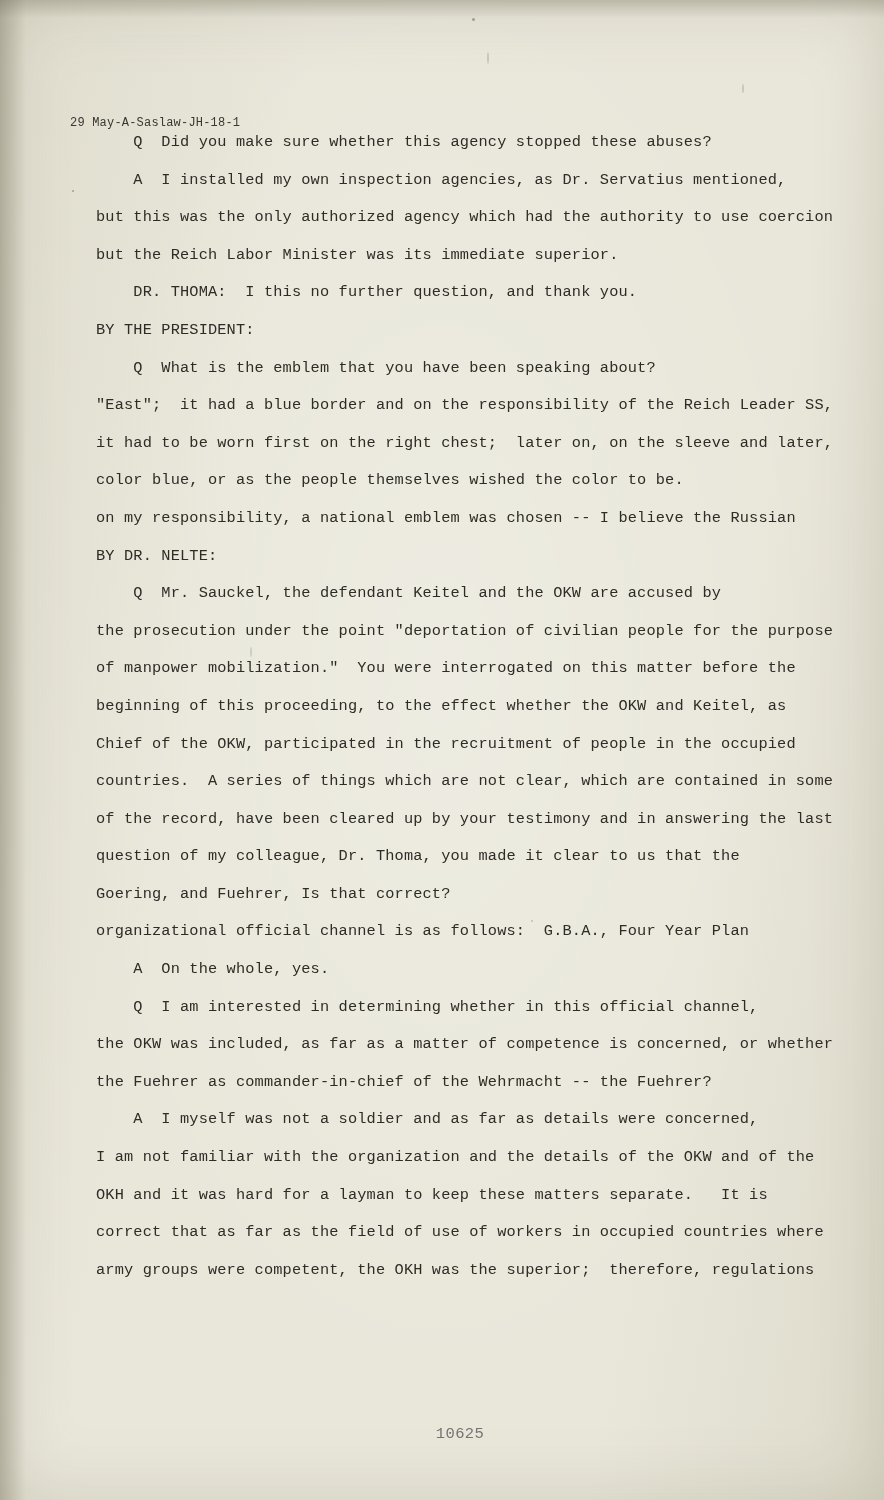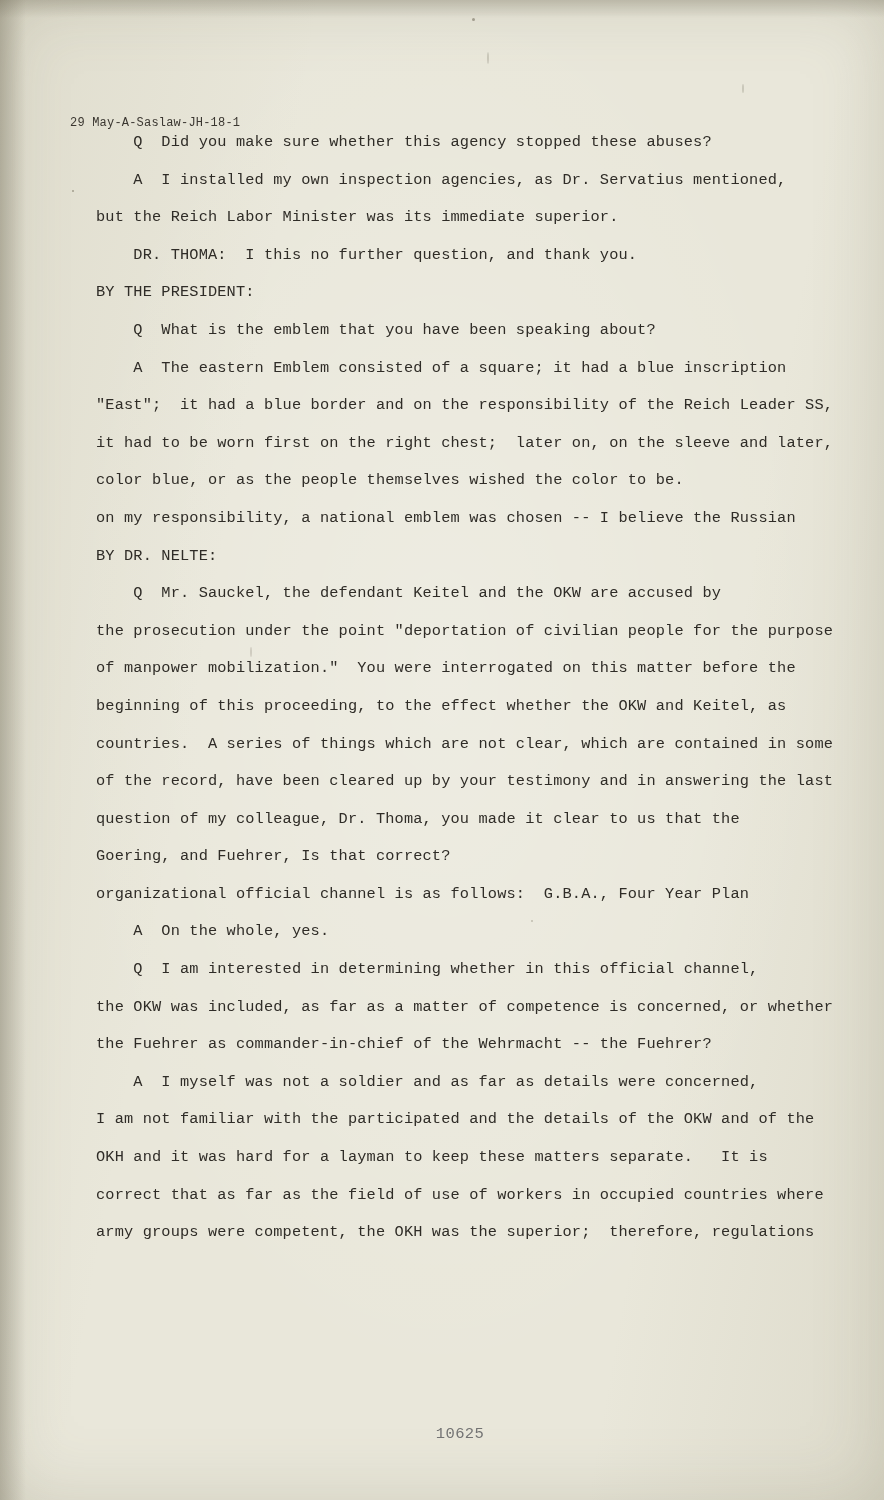--- a/index.html
+++ b/index.html
@@ -112,45 +112,46 @@
   <div class="speck" style="top:84px;left:742px;width:2px;height:9px;opacity:0.25;"></div>
   <div class="speck" style="top:190px;left:72px;width:2px;height:2px;"></div>
   <div class="speck" style="top:647px;left:250px;width:2px;height:10px;opacity:0.22;"></div>
   <div class="speck" style="top:920px;left:531px;width:2px;height:2px;opacity:0.35;"></div>
 
   <div class="header-line">29 May-A-Saslaw-JH-18-1</div>
 
   <div class="body-text">
     <div class="ln">    Q  Did you make sure whether this agency stopped these abuses?</div>
     <div class="ln">    A  I installed my own inspection agencies, as Dr. Servatius mentioned,</div>
+    <div class="ln">but this was the only authorized agency which had the authority to use coercion</div>
     <div class="ln">but the Reich Labor Minister was its immediate superior.</div>
     <div class="ln">    DR. THOMA:  I this no further question, and thank you.</div>
     <div class="ln">BY THE PRESIDENT:</div>
     <div class="ln">    Q  What is the emblem that you have been speaking about?</div>
-    <div class="ln">    A  The eastern Emblem consisted of a square; it had a blue inscription</div>
     <div class="ln">"East";  it had a blue border and on the responsibility of the Reich Leader SS,</div>
     <div class="ln">it had to be worn first on the right chest;  later on, on the sleeve and later,</div>
     <div class="ln">color blue, or as the people themselves wished the color to be.</div>
     <div class="ln">on my responsibility, a national emblem was chosen -- I believe the Russian</div>
     <div class="ln">BY DR. NELTE:</div>
     <div class="ln">    Q  Mr. Sauckel, the defendant Keitel and the OKW are accused by</div>
     <div class="ln">the prosecution under the point "deportation of civilian people for the purpose</div>
     <div class="ln">of manpower mobilization."  You were interrogated on this matter before the</div>
     <div class="ln">beginning of this proceeding, to the effect whether the OKW and Keitel, as</div>
+    <div class="ln">Chief of the OKW, participated in the recruitment of people in the occupied</div>
     <div class="ln">countries.  A series of things which are not clear, which are contained in some</div>
     <div class="ln">of the record, have been cleared up by your testimony and in answering the last</div>
     <div class="ln">question of my colleague, Dr. Thoma, you made it clear to us that the</div>
     <div class="ln">Goering, and Fuehrer, Is that correct?</div>
     <div class="ln">organizational official channel is as follows:  G.B.A., Four Year Plan</div>
     <div class="ln">    A  On the whole, yes.</div>
     <div class="ln">    Q  I am interested in determining whether in this official channel,</div>
     <div class="ln">the OKW was included, as far as a matter of competence is concerned, or whether</div>
     <div class="ln">the Fuehrer as commander-in-chief of the Wehrmacht -- the Fuehrer?</div>
     <div class="ln">    A  I myself was not a soldier and as far as details were concerned,</div>
-    <div class="ln">I am not familiar with the participated and the details of the OKW and of the</div>
+    <div class="ln">I am not familiar with the organization and the details of the OKW and of the</div>
     <div class="ln">OKH and it was hard for a layman to keep these matters separate.   It is</div>
     <div class="ln">correct that as far as the field of use of workers in occupied countries where</div>
     <div class="ln">army groups were competent, the OKH was the superior;  therefore, regulations</div>
   </div>
 
   <div class="page-number">10625</div>
 
 </div>
 
 </body></html>

